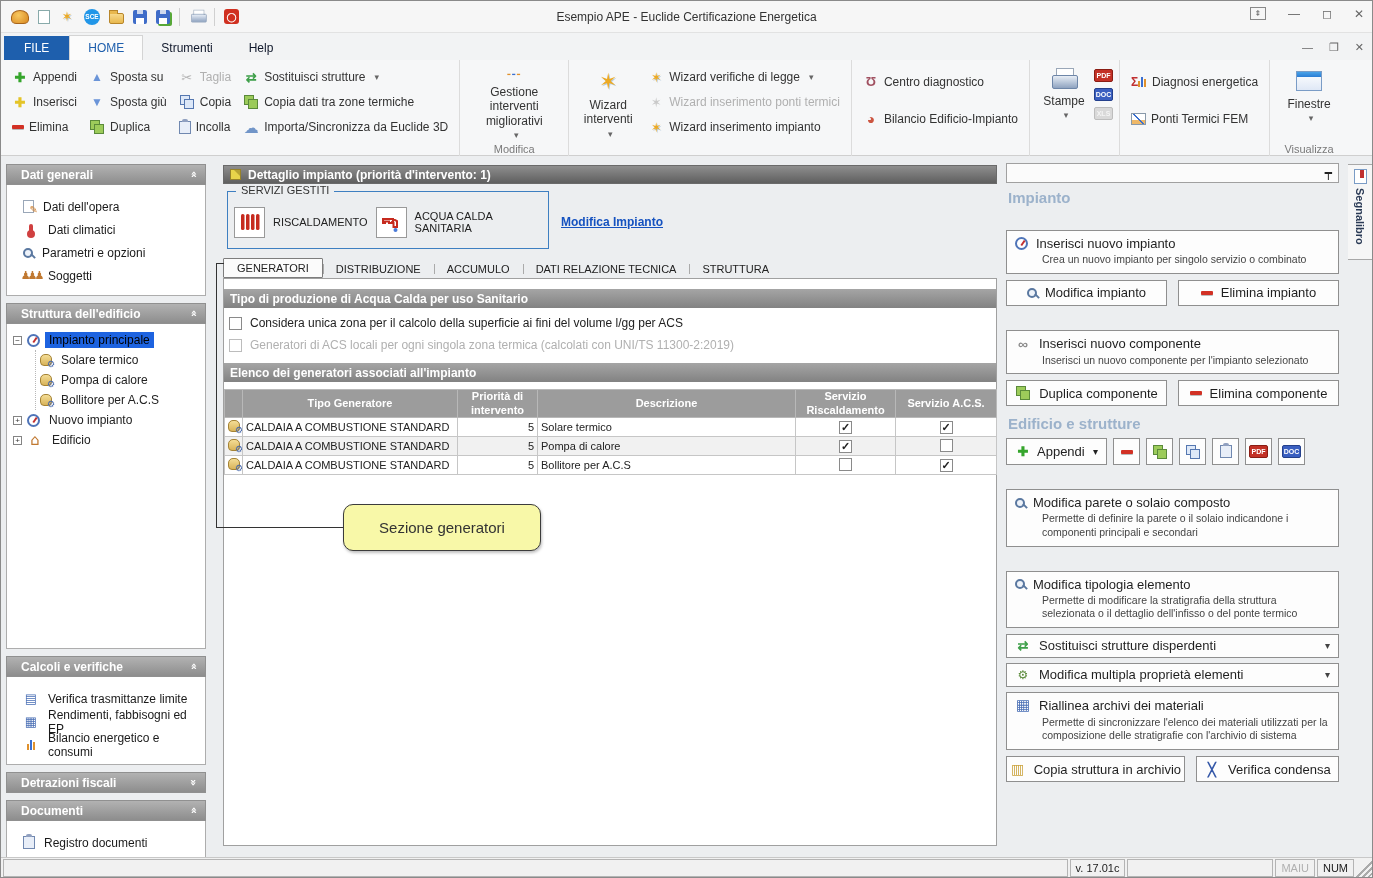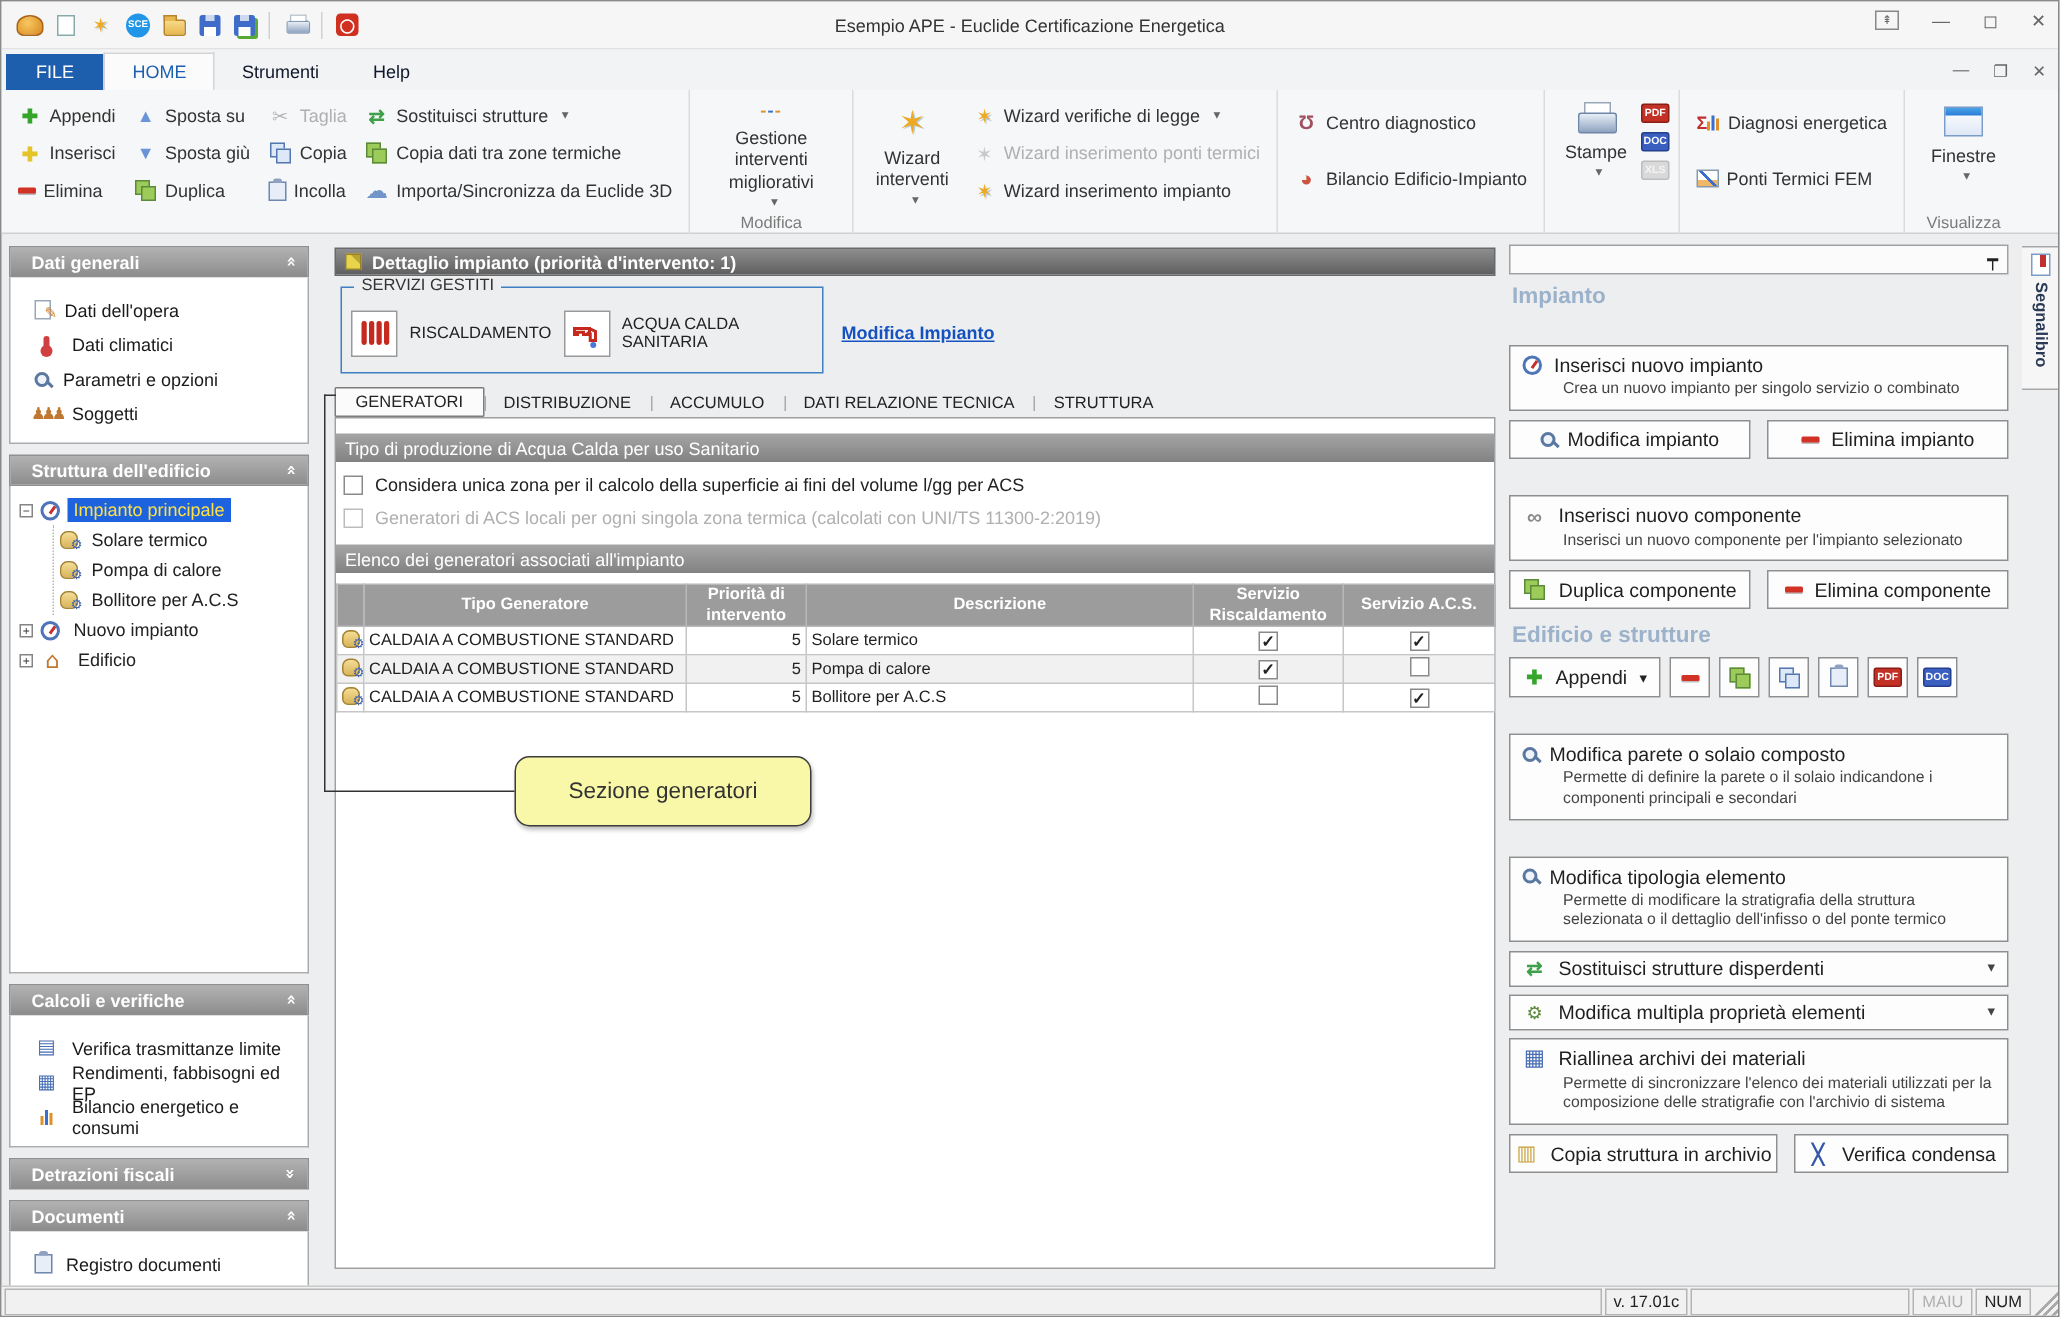--- a/index.html
+++ b/index.html
@@ -155,42 +155,42 @@
       transform:rotate(-90deg); }
   .shead .chev.down { transform:rotate(90deg); }
   .sbody { background:#fff; border:1px solid #adadad; border-top:none; padding:10px 4px 8px 4px; }
   .sitem { height:23px; display:flex; align-items:center; gap:9px; padding-left:12px; color:#1a1a1a; }
   .gap7 { height:7px; }
   .tree { background:#fff; border:1px solid #adadad; border-top:none; height:325px; padding:6px 2px; }
   .trow { height:20px; display:flex; align-items:center; gap:5px; }
   .texp { width:9px; height:9px; border:1px solid #848484; background:#fff; font-size:8px;
       line-height:7px; text-align:center; color:#333; margin-left:4px; flex:none; }
   .tlabel { padding:1px 4px; }
-  .tlabel.sel { background:#1d63e0; color:#fde047; }
+  .tlabel.sel { background:#1d63e0; color:#000000; }
   .tchild { margin-left:26px; border-left:1px dotted #b8b8b8; }
   .tchild .trow { padding-left:4px; }
 
   
   .main-header { left:222px; top:164px; width:774px; height:19px;
       background:linear-gradient(#8e8e8e,#5f5f5f); color:#fff; font-weight:bold;
       display:flex; align-items:center; gap:7px; padding:0 6px; border:1px solid #6a6a6a; }
   .servizi { left:226px; top:190px; width:322px; height:58px; border:1px solid #3e7fc1; }
   .servizi .legend { position:absolute; top:-8px; left:8px; background:#eceef0; padding:0 5px;
       font-size:11px; color:#333; }
   .servizi .inner { display:flex; align-items:center; gap:8px; height:100%; padding:6px 6px 2px 6px; }
   .svc-ic { width:31px; height:31px; background:#fff; border:1px solid #999;
       display:flex; align-items:center; justify-content:center; flex:none; }
   .svc-lb { font-size:11px; color:#222; }
   .mod-link { left:560px; top:214px; font-weight:bold; color:#1552c0; text-decoration:underline; }
   .tabstrip { left:222px; top:255px; width:774px; height:22px; display:flex; align-items:flex-end; }
   .mtab { padding:3px 13px; font-size:11px; color:#222; position:relative; }
   .mtab + .mtab::before { content:""; position:absolute; left:0; top:4px; bottom:4px; width:1px; background:#aaa; }
   .mtab.active { background:#fbfbfb; border:1px solid #7d7d7d; border-radius:1px; }
   .content { left:222px; top:277px; width:774px; height:568px; background:#fff; border:1px solid #a0a0a0; }
-  .csec { height:19px; background:linear-gradient(#a5a5a5,#828282); color:#fff; font-weight:normal;
+  .csec { height:19px; background:linear-gradient(#a5a5a5,#828282); color:#fff; font-weight:bold;
       display:flex; align-items:center; padding:0 6px; margin-top:11px; }
   .csec.first { margin-top:10px; }
   .chk-row { display:flex; align-items:center; gap:8px; margin:8px 0 0 5px; }
   .cbox { width:13px; height:13px; border:1px solid #8a8a8a; background:#fff; display:inline-flex;
       align-items:center; justify-content:center; font-size:11px; font-weight:bold; color:#222; flex:none; }
   .cbox.dis { border-color:#bcbcbc; }
 
   table.gen { border-collapse:collapse; width:772px; margin-top:7px; font-size:11px; table-layout:fixed; }
   table.gen th { background:#9c9c9c; color:#fff; font-weight:bold; border:1px solid #b8b8b8;
       height:28px; line-height:1.2; vertical-align:middle; text-align:center; padding:0 2px; }

